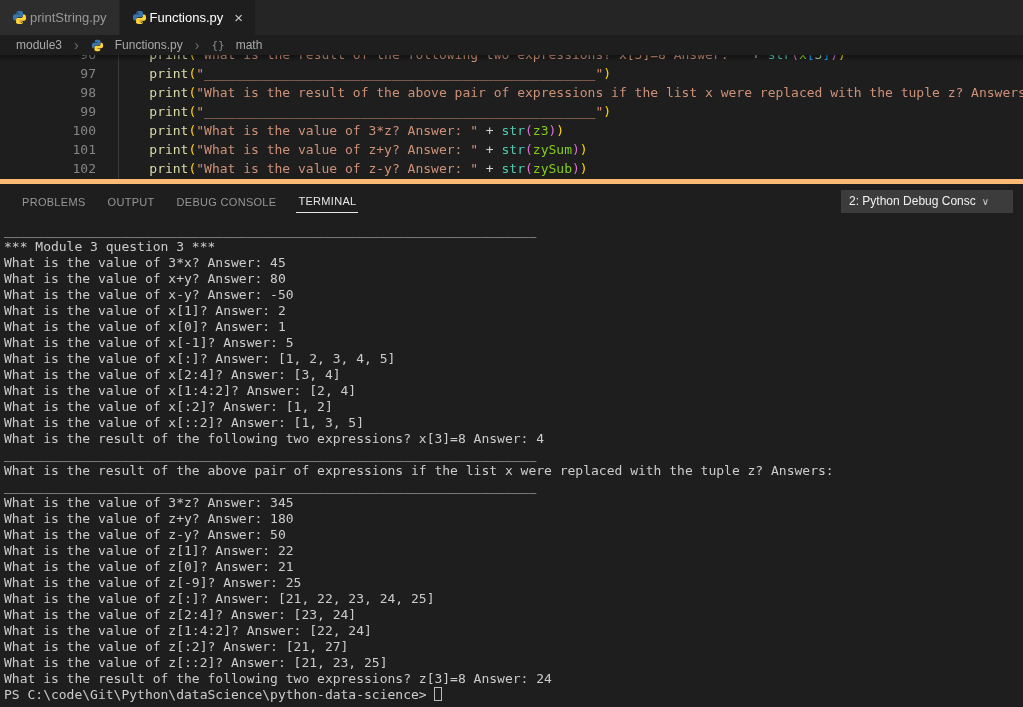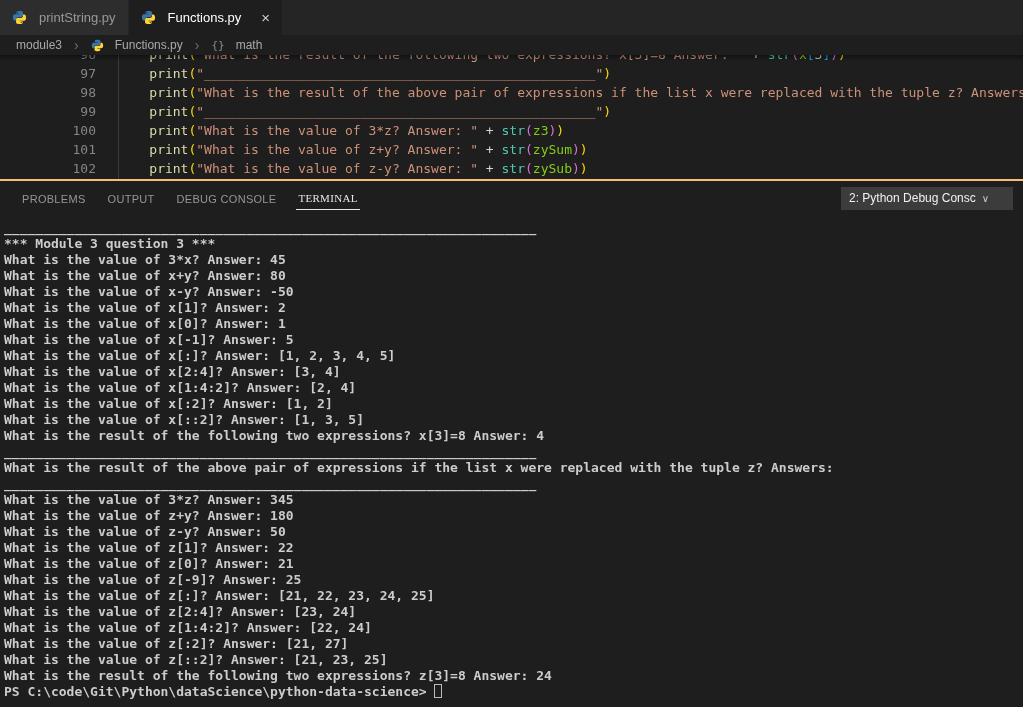--- a/index.html
+++ b/index.html
@@ -1,21 +1,21 @@
 <!DOCTYPE html>
 <html><head>
 <meta charset="utf-8">
 <style>
   * { margin:0; padding:0; box-sizing:border-box; }
   html,body { width:1023px; height:707px; overflow:hidden; }
   body { background:#1e1e1e; font-family:"Liberation Sans", sans-serif; }
 
   
   .tabbar { height:35px; background:#252526; display:flex; align-items:stretch; }
-  .tab { display:flex; align-items:center; gap:12px; padding:0 12px; font-size:13px; cursor:pointer; }
+  .tab { display:flex; align-items:center; gap:3px; padding:0 12px; font-size:13px; cursor:pointer; }
   .tab.inactive { background:#2d2d2d; color:#999999; border-right:1px solid #252526; }
   .tab.active { background:#1e1e1e; color:#ffffff; }
   .tab .close { margin-left:8px; color:#cccccc; font-size:15px; line-height:1; }
   .pyicon { width:15px; height:15px; flex:none; }
 
   
   .breadcrumb { height:20px; display:flex; align-items:center; gap:11px; padding-left:16px;
                 font-size:12px; color:#a9a9a9; background:#1e1e1e; }
   .breadcrumb .sep { color:#6e6e6e; font-size:14px; margin:0 1px; }
   .breadcrumb .pyicon { width:13px; height:13px; }
@@ -35,34 +35,34 @@
   .tk-str { color:#ce9178; }
   .tk-op  { color:#d4d4d4; }
   .tk-var { color:#84cc16; }
   .tk-b   { color:#4ec9b0;text-align:right; }
   .tk-num { color:#b5cea8; }
   .tk-br1 { color:#ffd700; }
   .tk-br2 { color:#da70d6; }
   .tk-br3 { color:#179fff; }
 
   
-  .panel { height:528px; border-top:2px solid #fdba74; background:#1e1e1e; }
+  .panel { height:528px; border-top:5px solid #fdba74; background:#1e1e1e; }
   .panel-header { height:34px; display:flex; align-items:center; padding:0 10px 0 20px; }
   .panel-tab { font-size:11px; letter-spacing:.3px; color:#969696; margin-right:18px;
                padding:6px 2px 5px; cursor:pointer; }
-  .panel-tab.active { color:#e7e7e7; border-bottom:1px solid #e7e7e7;font-family:Liberation Serif, serif; }
+  .panel-tab.active { color:#e7e7e7; border-bottom:1px solid #e7e7e7; }
   .panel-select { margin-left:auto; width:172px; height:23px; background:#3c3c3c; color:#f0f0f0;
                   font-size:12px; display:flex; align-items:center; justify-content:flex-start;
                   padding:0 6px 0 8px; cursor:pointer; white-space:nowrap; overflow:hidden; }
   .panel-select .chev { color:#cccccc; font-size:10px; margin-left:6px; }
 
   
   .terminal { padding:5px 0 0 4px; font-family:"DejaVu Sans Mono", monospace;
               font-size:13px; line-height:16px; color:#cccccc; }
-  .term-line { height:16px; white-space:pre;font-weight:bold; }
+  .term-line { height:16px; white-space:pre; }
   .cursor { display:inline-block; width:8px; height:14px; border:1px solid #bbbbbb;
             margin-left:7px; vertical-align:-2px; }
 </style>
 </head>
 <body>
 
 <div class="tabbar">
   <div class="tab inactive">
     <svg class="pyicon" viewBox="0 0 32 32">
       <path fill="#3776ab" d="M15.9 2c-7 0-6.6 3-6.6 3v3.2h6.7v1H6.7S2 8.6 2 15.7s4.1 6.9 4.1 6.9h2.5v-3.3s-.1-4.1 4-4.1h6.8s3.9.1 3.9-3.8V5.2S23.9 2 15.9 2zm-3.7 2.1a1.2 1.2 0 1 1 0 2.4 1.2 1.2 0 0 1 0-2.4z"></path>

